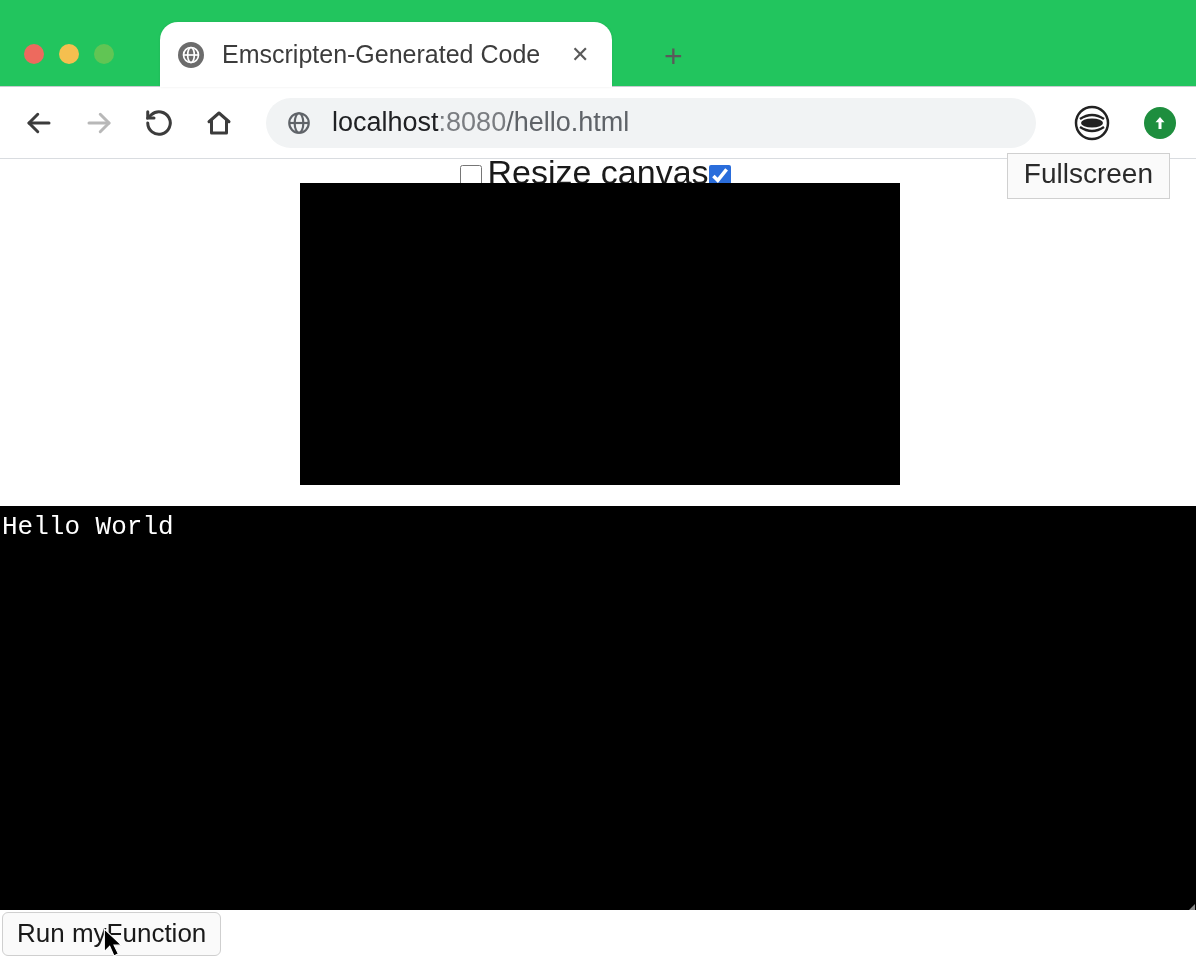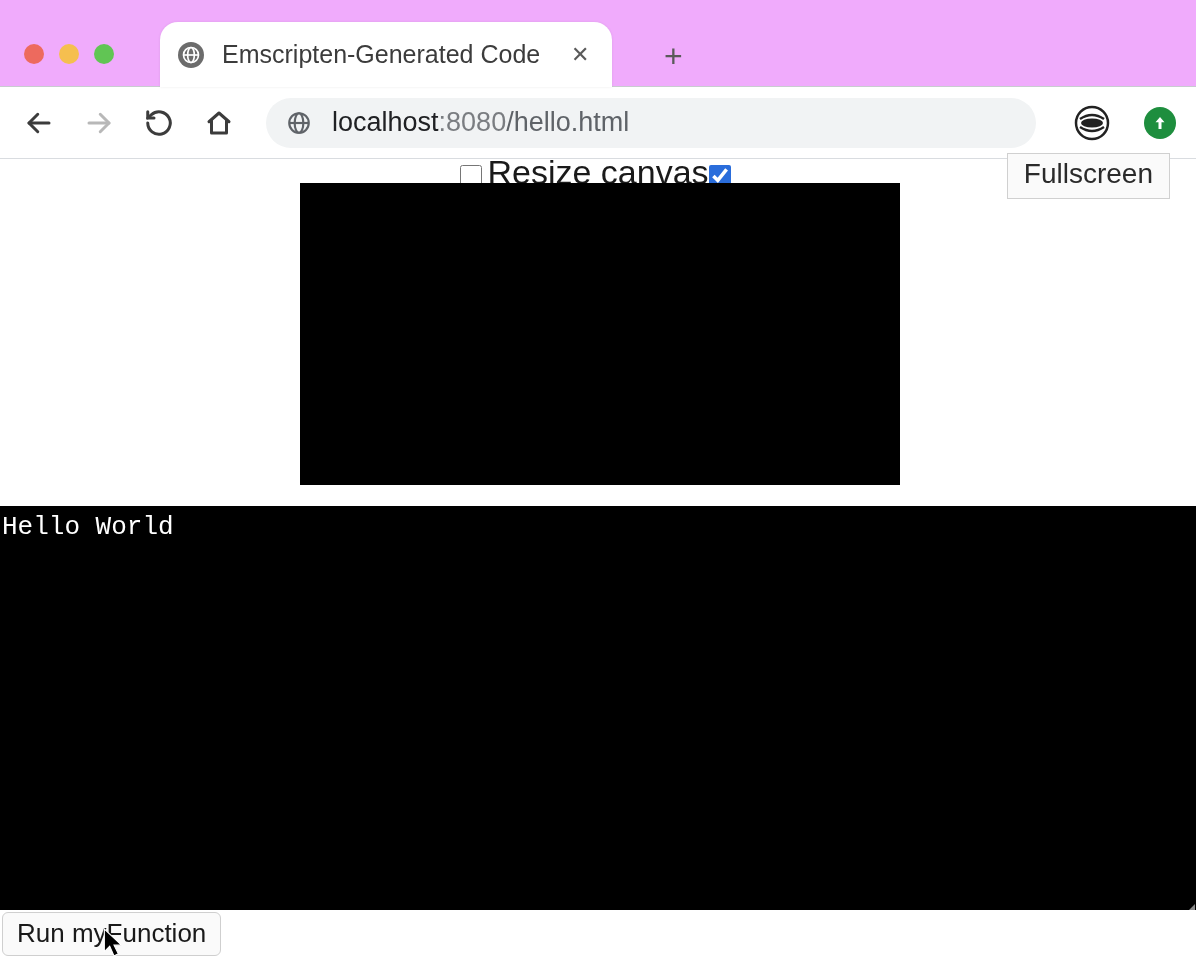--- a/index.html
+++ b/index.html
@@ -7,21 +7,21 @@
       width: 1196px;
       height: 956px;
       font-family: -apple-system, BlinkMacSystemFont, "Segoe UI", sans-serif;
       background: #ffffff;
       overflow: hidden;
       position: relative;
     }
 
     
     .chrome {
-      background: #f0abfc;
+      background: #22c55e;
       height: 87px;
       position: relative;
       border-bottom: 1px solid #c8cbd0;
     }
 
     .traffic-lights {
       position: absolute;
       top: 44px;
       left: 24px;
       display: flex;

